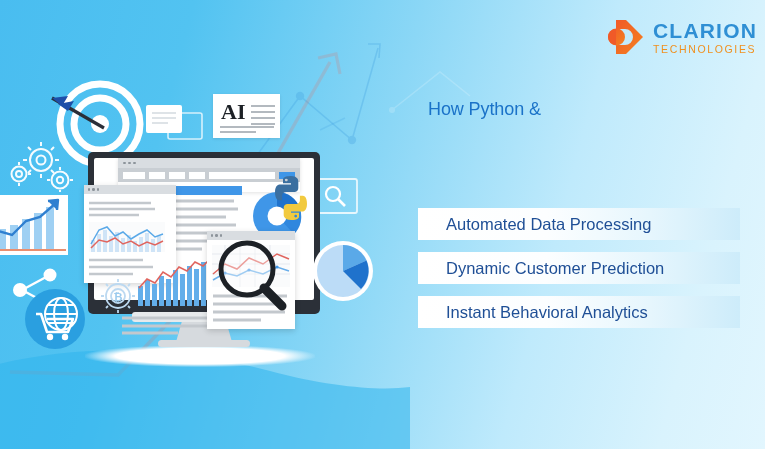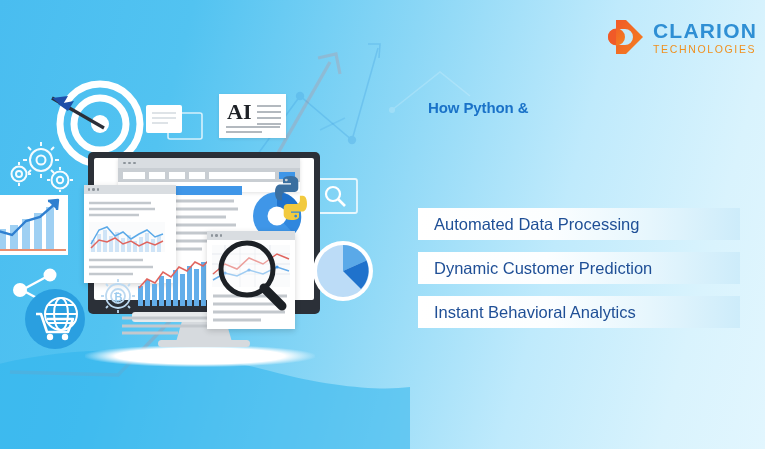--- a/index.html
+++ b/index.html
@@ -26,31 +26,31 @@
   .logo-name{
     font-size:21px;font-weight:bold;color:#2f8fd4;letter-spacing:1.2px;
   }
   .logo-sub{
     font-size:10.5px;font-weight:normal;color:#f0901e;letter-spacing:1.65px;margin-top:3px;
   }
 
   
   .headline{
     position:absolute;left:428px;top:98px;width:320px;
-    font-size:15px;font-weight:bold;color:#1a72c8;line-height:1.3;
+    font-size:18px;font-weight:normal;color:#1a72c8;line-height:1.3;
     letter-spacing:-0.1px;
   }
   .headline div{white-space:nowrap;}
 
   
   .bars{position:absolute;left:418px;top:208px;width:322px;}
   .bar{
     height:32px;margin-bottom:12px;display:flex;align-items:center;
     background:linear-gradient(90deg,#ffffff 0%,#fcfeff 40%,#e6f6fd 72%,#cdecfa 100%);
-    padding-left:16px;box-sizing:border-box;
+    padding-left:28px;box-sizing:border-box;
   }
   .bar span{
     font-size:16.5px;color:#1f4f96;font-weight:500;white-space:nowrap;
   }
 
   
   .illus{position:absolute;left:0;top:0;width:420px;height:449px;}
 
   .monitor-shadow{
     position:absolute;left:85px;top:345px;width:230px;height:22px;
@@ -119,21 +119,21 @@
     </svg>
 
     <svg style="position:absolute;left:146px;top:103px;" width="58" height="42" viewBox="0 0 58 42">
       <rect x="22" y="10" width="34" height="26" rx="2" fill="none" stroke="#ffffff" stroke-width="1.6" opacity="0.75"></rect>
       <rect x="0" y="2" width="36" height="28" rx="2" fill="#ffffff"></rect>
       <g stroke="#d4dae0" stroke-width="1.6">
         <path d="M6 10 h24 M6 15 h24 M6 20 h16"></path>
       </g>
     </svg>
 
-    <div style="position:absolute;left:219px;top:94px;width:67px;height:44px;background:#ffffff;box-shadow:0 1px 3px rgba(0,0,0,0.10);">
+    <div style="position:absolute;left:213px;top:94px;width:67px;height:44px;background:#ffffff;box-shadow:0 1px 3px rgba(0,0,0,0.10);">
       <div style="position:absolute;left:8px;top:7px;font-family:'Liberation Serif',serif;font-weight:bold;font-size:22px;color:#1d2126;line-height:1;">AI</div>
       <svg style="position:absolute;left:38px;top:9px;" width="24" height="26" viewBox="0 0 24 26">
         <g stroke="#9aa3ab" stroke-width="1.3">
             <path d="M0 3 h24 M0 9 h24 M0 15 h24 M0 21 h24"></path>
           </g>
       </svg>
       <svg style="position:absolute;left:7px;top:31px;" width="54" height="8" viewBox="0 0 54 8">
         <g stroke="#9aa3ab" stroke-width="1.3">
             <path d="M0 2 h54 M0 7 h36"></path>
           </g>

